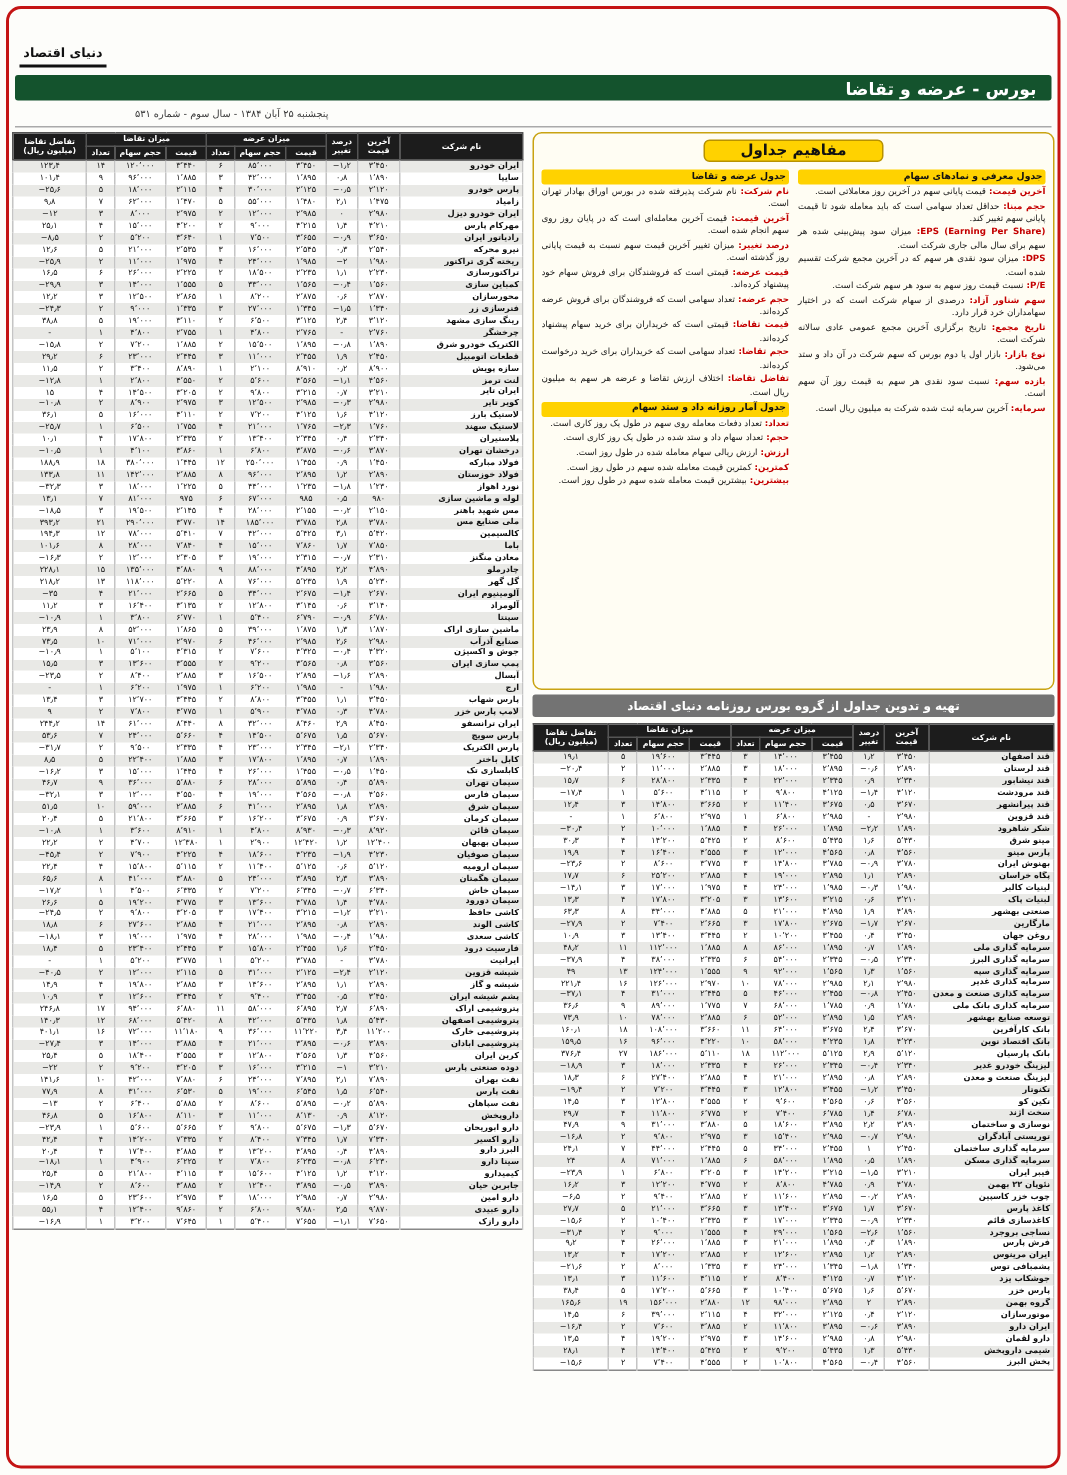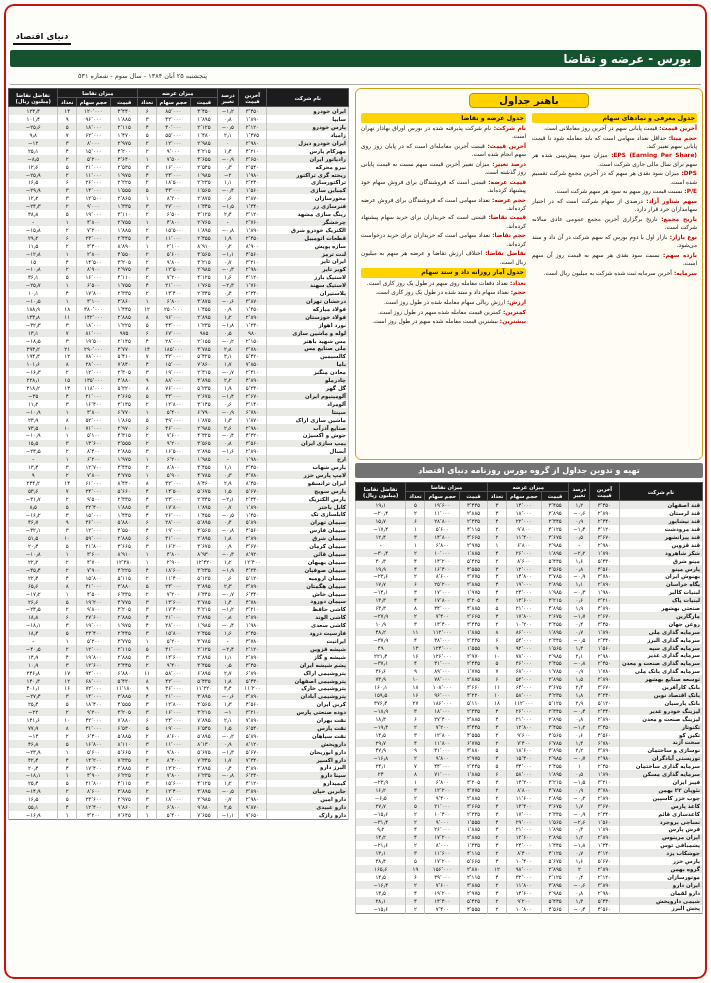--- a/index.html
+++ b/index.html
@@ -6,21 +6,21 @@
   body { width:711px; height:983px; background:#fbfbf8; font-family:"DejaVu Sans", sans-serif; overflow:hidden; }
   .page { position:relative; width:711px; height:983px; background:#fdfdfa; direction:rtl; }
   .frame { position:absolute; inset:4px; border:2px solid #c41414; border-radius:10px; pointer-events:none; }
   .page-num { position:absolute; top:6px; left:683px; width:21px; height:15px; background:#111; color:#ffd200;
               font-size:9px; font-weight:bold; display:flex; align-items:center; justify-content:center; border-radius:2px;margin-left:44px; }
   .masthead { position:absolute; top:31px; right:640px; width:58px; text-align:center; font-size:8.5px; font-weight:bold;
               color:#111; border-bottom:2px solid #111; padding-bottom:2px; }
   .redbar { position:absolute; top:50px; right:10px; left:10px; height:17px; background:#14532d; color:#fff;
             display:flex; align-items:center; justify-content:flex-start; padding:0 10px; font-size:11.5px; font-weight:bold;
             border-radius:2px; }
-  .dateline { position:absolute; top:72px; left:78px; font-size:6.5px; color:#333; direction:rtl; }
+  .dateline { position:absolute; top:72px; left:90px; font-size:6.5px; color:#333; direction:rtl; }
   .header-rule { position:absolute; top:84px; right:10px; left:10px; border-top:1px solid #aaa; }
   .main { position:absolute; top:88px; bottom:6px; right:8px; left:8px; display:flex; gap:6px; direction:rtl; }
   .col-right { width:348px; display:flex; flex-direction:column; }
   .col-left  { flex:1; overflow:hidden; }
 
   .concepts { border:1.5px solid #c9a312; border-radius:6px; background:#fffdf3; padding:4px 5px; height:372px; overflow:hidden; }
   .concepts-title { width:120px; margin:0 auto 3px; background:#ffd200; border:1px solid #b89200; border-radius:4px;
                     text-align:center; font-weight:bold; font-size:10px; padding:1px 0; color:#111; }
   .concepts-cols { display:flex; gap:6px; direction:rtl; }
   .concept-col { flex:1; font-size:5.8px; line-height:1.42; text-align:justify; color:#111; }
@@ -52,21 +52,21 @@
   <div class="redbar">
     <span>بورس - عرضه و تقاضا</span>
   </div>
   <div class="dateline">پنجشنبه ۲۵ آبان ۱۳۸۴ - سال سوم - شماره ۵۳۱</div>
   <div class="header-rule"></div>
 
   <div class="main">
 
     <div class="col-right">
       <div class="concepts">
-        <div class="concepts-title">باهنر جداول</div>
+        <div class="concepts-title">مفاهیم جداول</div>
         <div class="concepts-cols" id="concepts-columns">
             <div class="concept-col">
               <div class="sec-head">جدول معرفی و نمادهای سهام</div>
               <p class="concept-item"><b class="lbl">آخرین قیمت: </b>قیمت پایانی سهم در آخرین روز معاملاتی است.</p>
               <p class="concept-item"><b class="lbl">حجم مبنا: </b>حداقل تعداد سهامی است که باید معامله شود تا قیمت پایانی سهم تغییر کند.</p>
               <p class="concept-item"><b class="lbl">EPS (Earning Per Share): </b>میزان سود پیش‌بینی شده هر سهم برای سال مالی جاری شرکت است.</p>
               <p class="concept-item"><b class="lbl">DPS: </b>میزان سود نقدی هر سهم که در آخرین مجمع شرکت تقسیم شده است.</p>
               <p class="concept-item"><b class="lbl">P/E: </b>نسبت قیمت روز سهم به سود هر سهم شرکت است.</p>
               <p class="concept-item"><b class="lbl">سهم شناور آزاد: </b>درصدی از سهام شرکت است که در اختیار سهامداران خرد قرار دارد.</p>
               <p class="concept-item"><b class="lbl">تاریخ مجمع: </b>تاریخ برگزاری آخرین مجمع عمومی عادی سالانه شرکت است.</p>

